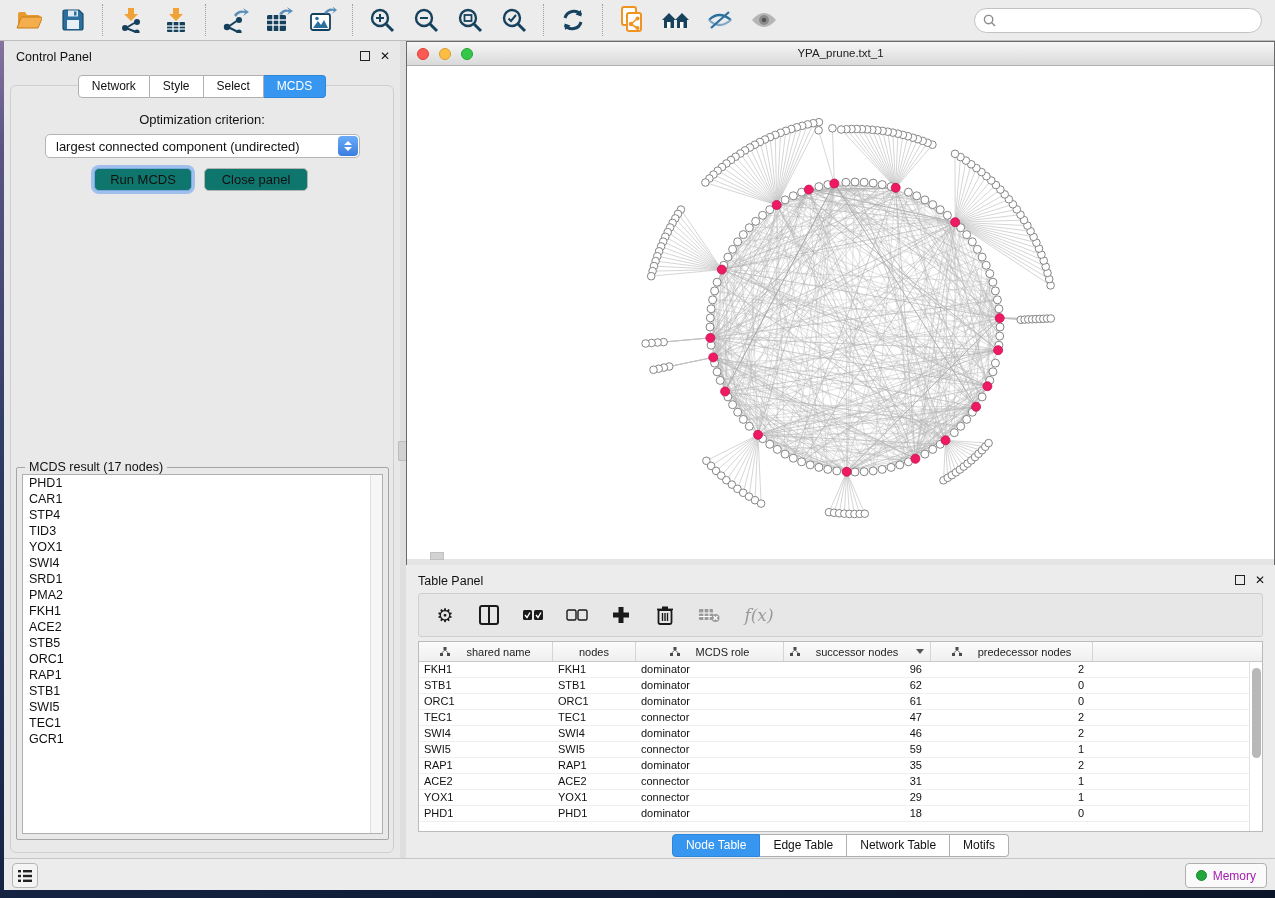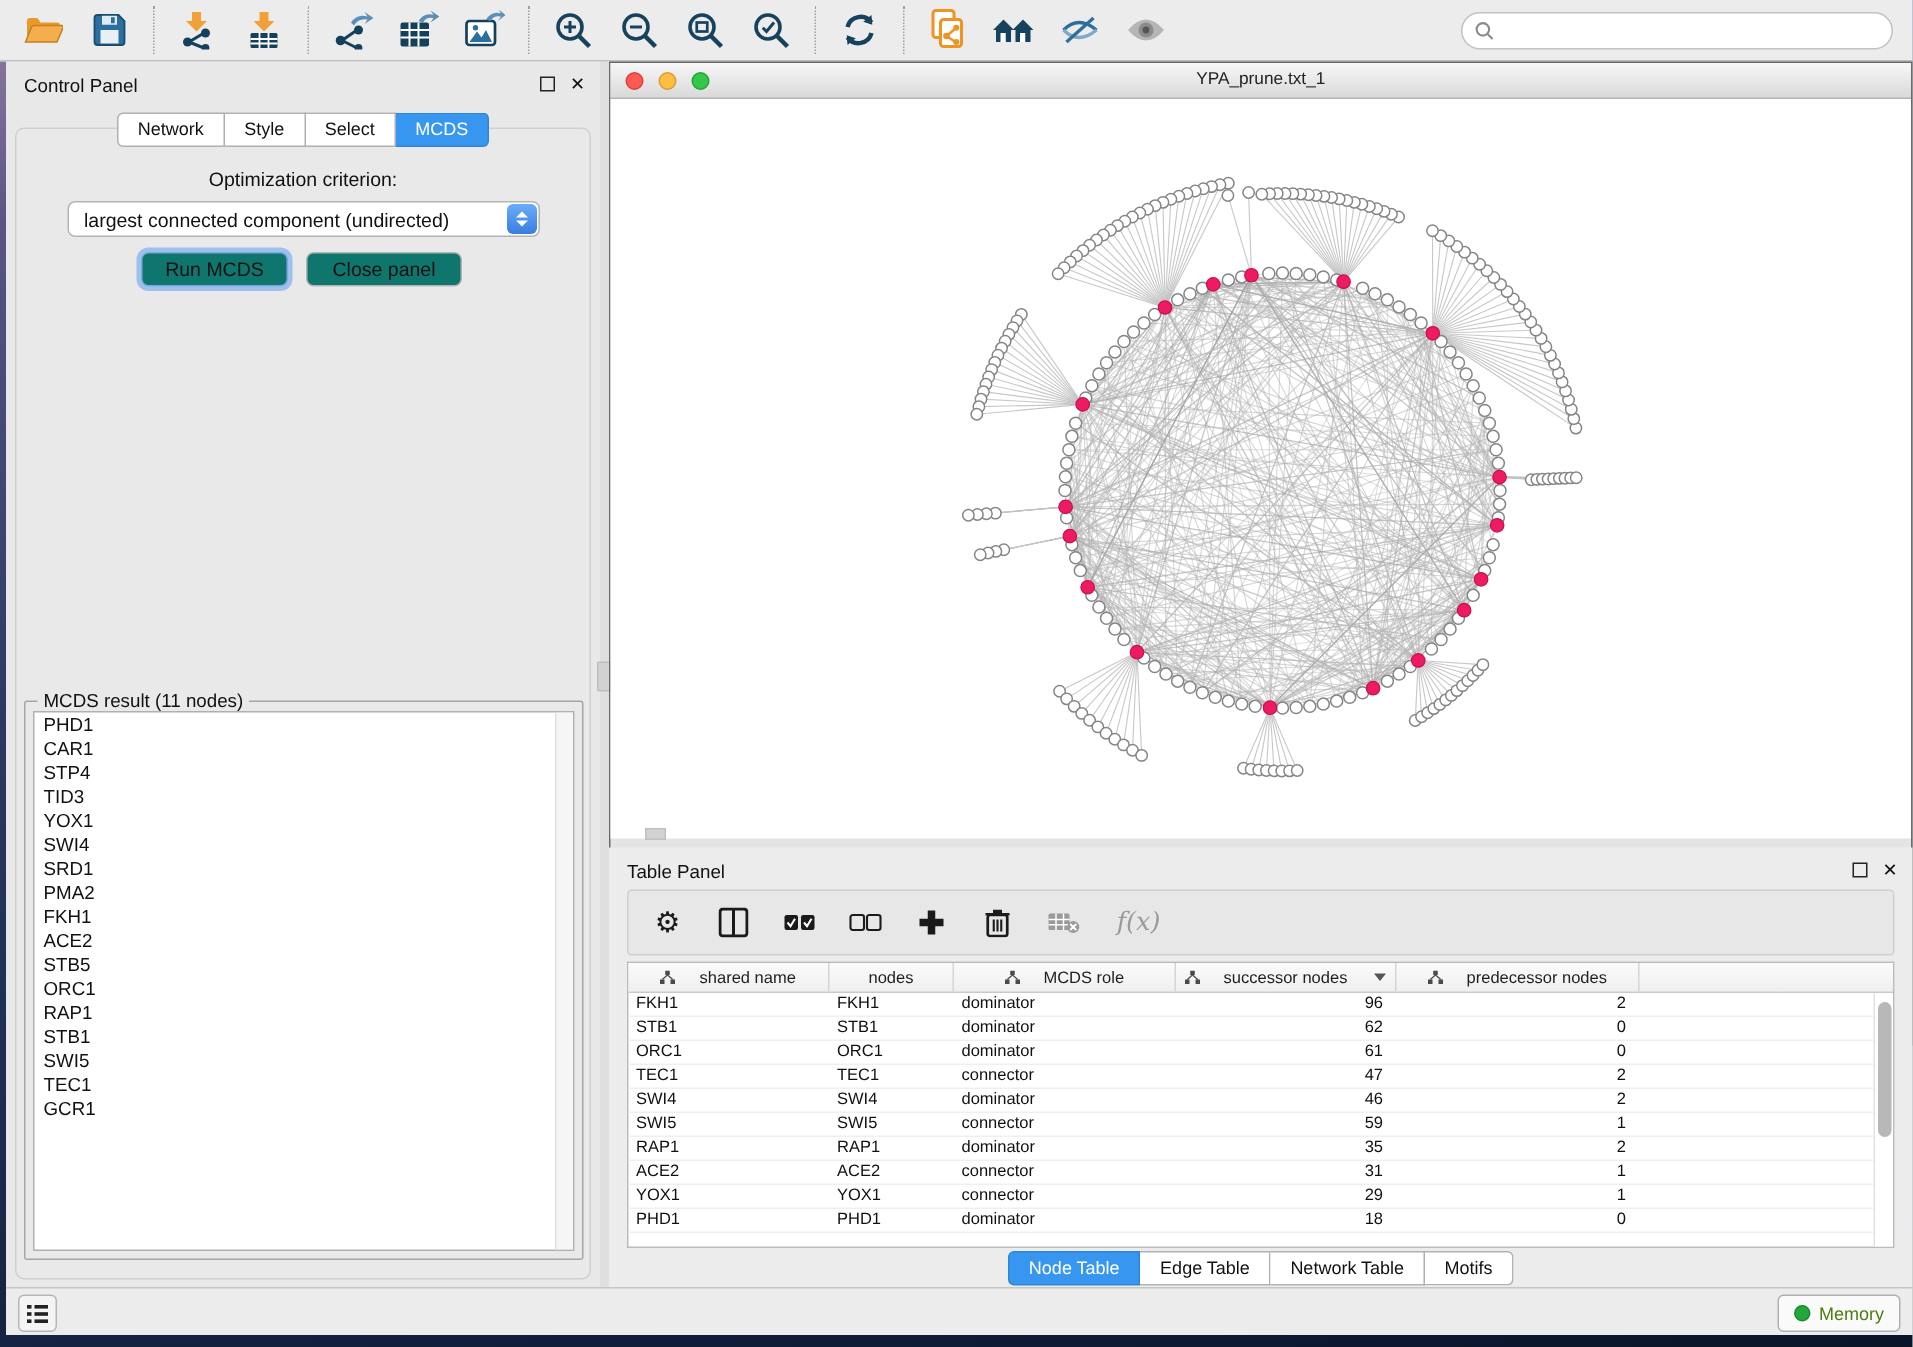--- a/index.html
+++ b/index.html
@@ -95,21 +95,21 @@
   .sort-chev { width:0; height:0; border-left:4px solid transparent; border-right:4px solid transparent; border-top:5px solid #555; margin-left:2px; }
   #tp-tabs { position:absolute; left:0; top:269px; width:100%; display:flex; justify-content:center; }
 
   
   #status-bar { position:absolute; left:0; top:817px; width:1271px; height:32px; background:#ececec; border-top:1px solid #c6c6c6; }
   #status-list-btn { position:absolute; left:8px; top:4px; width:26px; height:25px; background:#f4f4f4;
     border:1px solid #b6b6b6; border-radius:4px; display:flex; align-items:center; justify-content:center; cursor:pointer; }
   #memory-btn { position:absolute; right:8px; top:4px; height:25px; background:#fafafa; border:1px solid #b0b0b0;
     border-radius:4px; display:flex; align-items:center; gap:6px; padding:0 10px; cursor:pointer; }
   #memory-dot { width:11px; height:11px; border-radius:50%; background:#23a63c; border:1px solid #188a2d; }
-  #memory-label { font-size:12px; color:#4d7c0f; }
+  #memory-label { font-size:12px; color:#a21caf; }
 </style>
 </head>
 <body>
 
 <div id="wallpaper"></div>
 
 <div id="main-toolbar">
   <div class="tb-group">
     <div class="tb-btn">
       <svg width="26" height="22" viewBox="0 0 26 22">
@@ -301,21 +301,21 @@
         <span>largest connected component (undirected)</span>
         <span id="criterion-stepper">
             <span class="chev-up"></span>
             <span class="chev-dn"></span>
           </span>
       </div>
       <div id="opt-label">Optimization criterion:</div>
       <button class="cp-btn" id="run-mcds">Run MCDS</button>
       <button class="cp-btn" id="close-panel">Close panel</button>
       <div id="mcds-fieldset">
-        <span id="mcds-legend">MCDS result (11 nodes)</span>
+        <span id="mcds-legend">MCDS result (17 nodes)</span>
         <div id="mcds-list">
           <div id="mcds-items">
               <div class="mcds-item">PHD1</div>
               <div class="mcds-item">CAR1</div>
               <div class="mcds-item">STP4</div>
               <div class="mcds-item">TID3</div>
               <div class="mcds-item">YOX1</div>
               <div class="mcds-item">SWI4</div>
               <div class="mcds-item">SRD1</div>
               <div class="mcds-item">PMA2</div>

